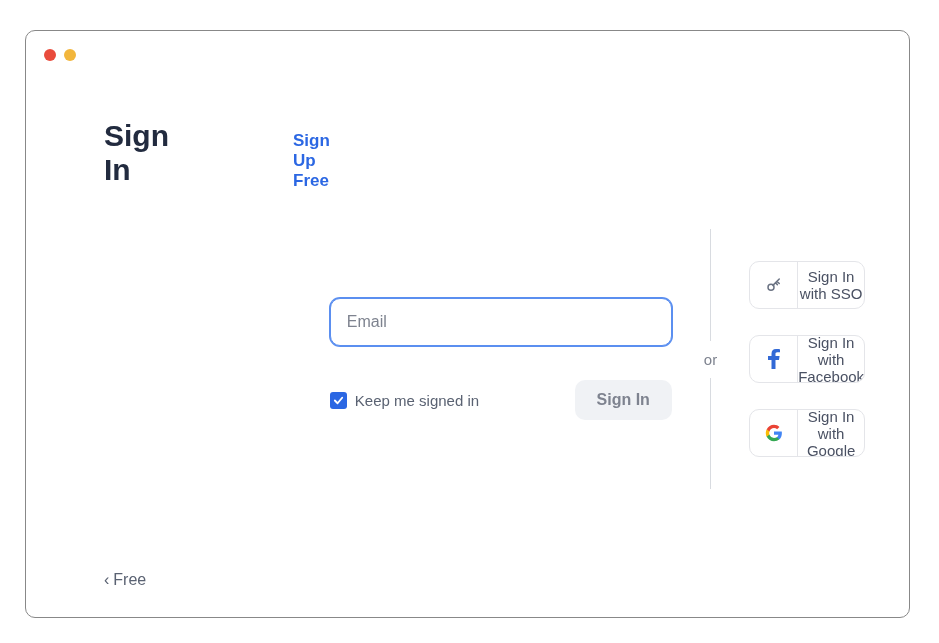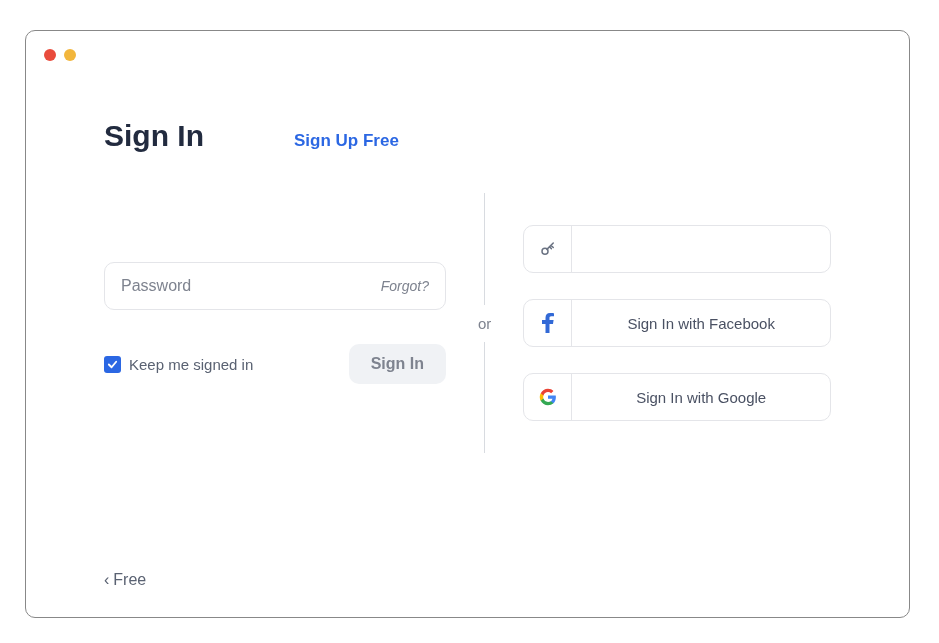--- a/index.html
+++ b/index.html
@@ -25,39 +25,39 @@
       position: absolute;
       top: 18px;
       left: 18px;
     }
     .dot { width: 12px; height: 12px; border-radius: 50%; }
     .dot.red { background: #e94b3c; }
     .dot.yellow { background: #f2b63c; }
     .content {
       padding: 70px 60px 0 60px;
       display: flex;
-      flex-direction: column;
       height: 100%;
     }
     .tabs {
       display: flex;
       align-items: baseline;
       gap: 90px;
       margin-bottom: 40px;
     }
     .tab-active {
       font-size: 30px;
       font-weight: 800;
       color: #222b3f;
     }
     .tab-link {
       font-size: 17px;
       font-weight: 600;
       color: #2b67e3;
       cursor: pointer;
+      margin-left: 34px;
     }
     .form-area {
       display: flex;
       align-items: center;
       gap: 28px;
     }
     .left-col { width: 342px; display: flex; flex-direction: column; gap: 26px; }
     .input-wrap {
       position: relative;
       width: 100%;
@@ -179,25 +179,24 @@
 
   <div class="content">
     <div class="tabs">
       <div class="tab-active">Sign In</div>
       <div class="tab-link">Sign Up Free</div>
     </div>
 
     <div class="form-area">
       <div class="left-col">
 
-
-        <div class="input-wrap">
-          <input type="password" placeholder="Password" style="">
-          <span class="forgot">Forgot?</span>
+        <div class="input-wrap focused">
+          <input type="text" placeholder="Email" style="">
         </div>
+
 
         <div class="row-actions">
           <div class="checkbox-wrap">
             <div class="checkbox">
               <svg viewBox="0 0 12 12">
                   <path d="M2 6 L5 9 L10 3" stroke="#fff" stroke-width="2" fill="none" stroke-linecap="round" stroke-linejoin="round"></path>
                 </svg>
             </div>
             <span class="checkbox-label">Keep me signed in</span>
           </div>
@@ -213,20 +212,21 @@
 
       <div class="right-col">
 
         <button class="oauth-btn">
           <span class="oauth-icon">
             <svg width="18" height="18" viewBox="0 0 24 24" fill="none">
               <circle cx="8" cy="15" r="4" stroke="#6b7383" stroke-width="2"></circle>
               <path d="M10.5 12.5 L19 4 M16 7 L19 10 M14 9 L16.5 11.5" stroke="#6b7383" stroke-width="2" stroke-linecap="round"></path>
             </svg>
           </span>
+          <span class="oauth-text">Sign In with SSO</span>
         </button>
 
         <button class="oauth-btn">
           <span class="oauth-icon">
             <svg width="12" height="20" viewBox="0 0 12 20">
               <path fill="#3269d6" d="M8 0C5 0 3.5 1.8 3.5 4.7V7H0v4h3.5v9h4v-9H11l.6-4H7.5V5c0-1 .3-1.7 1.8-1.7H12V0.2C11.6 0.1 10 0 8 0z"></path>
             </svg>
           </span>
           <span class="oauth-text">Sign In with Facebook</span>
         </button>

